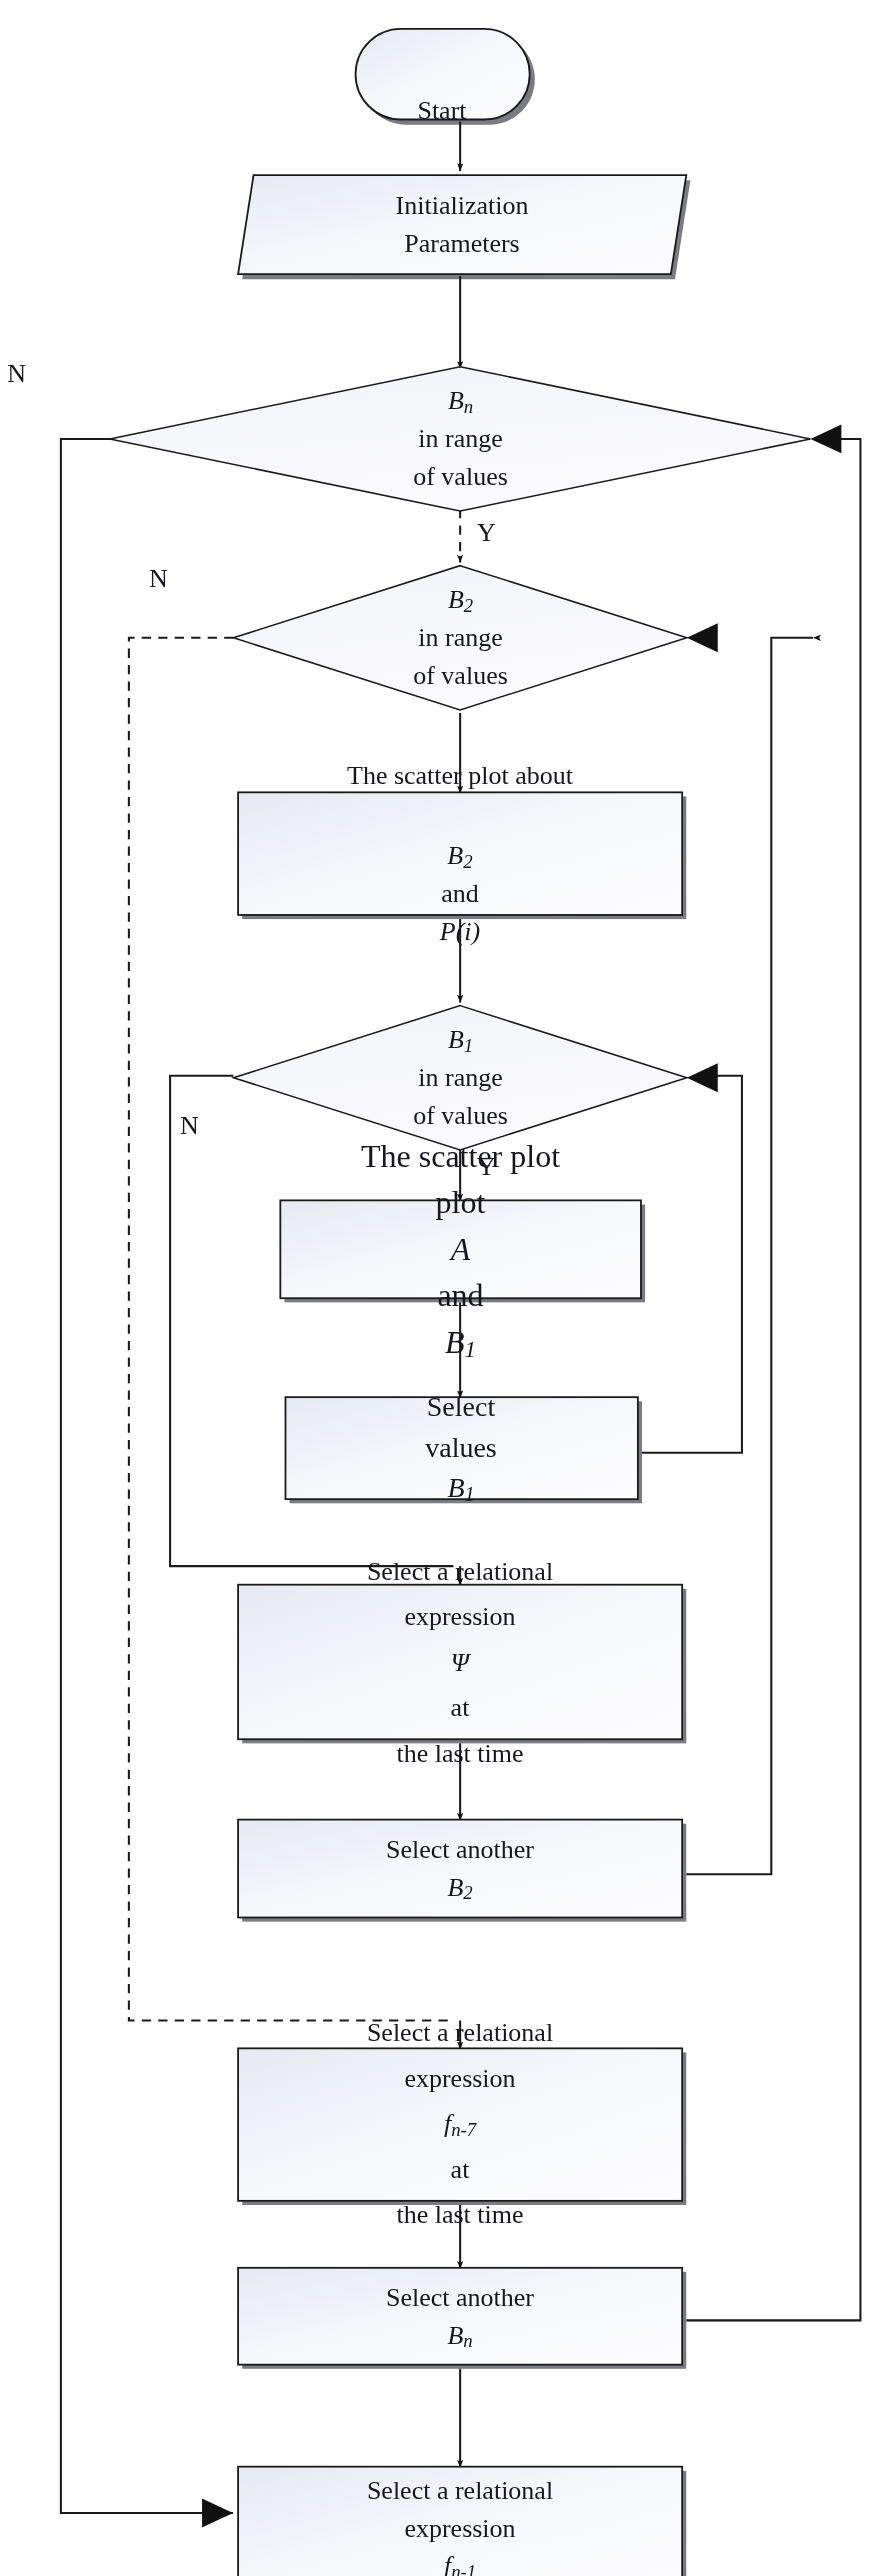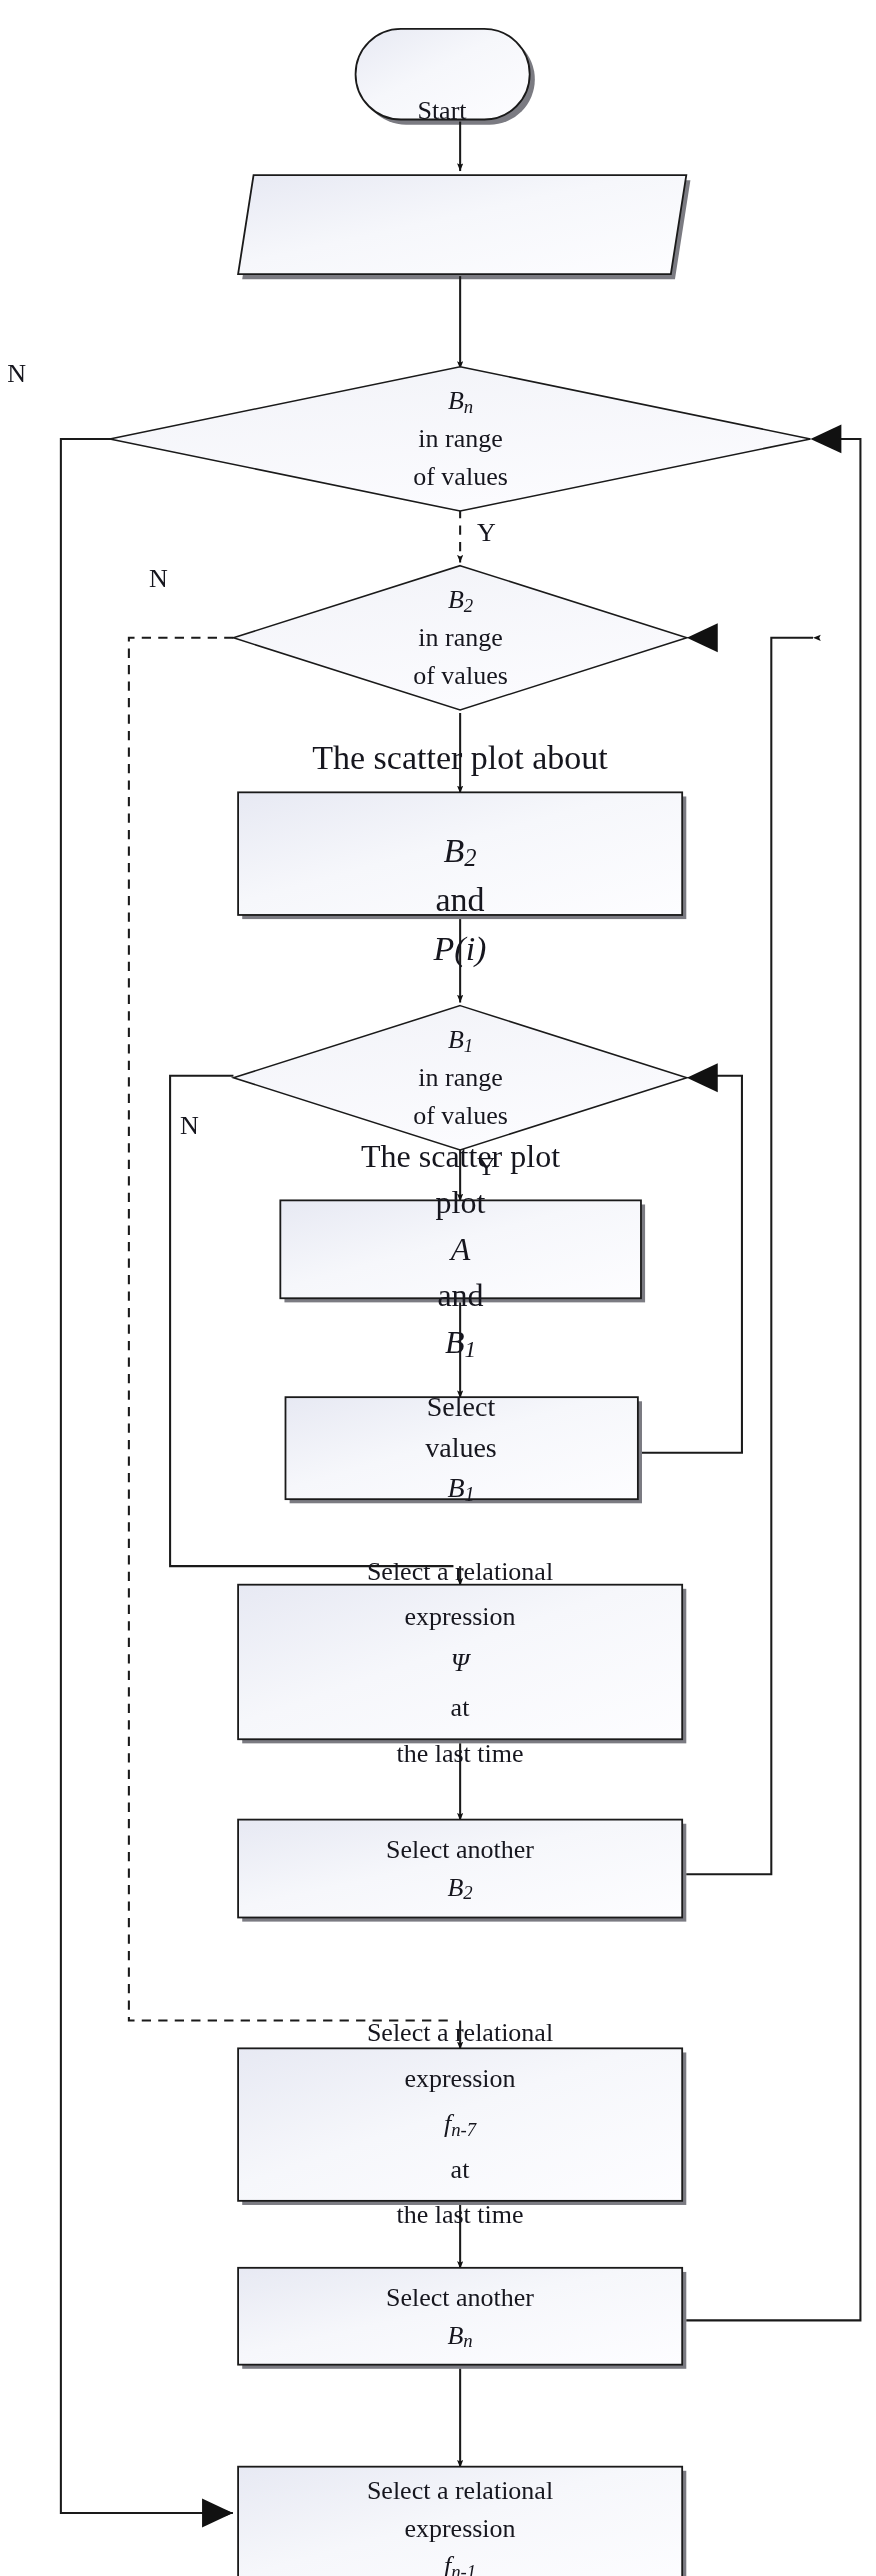--- a/index.html
+++ b/index.html
@@ -142,32 +142,36 @@
         <polygon points="1333,2092 1393,2064 1393,2120"></polygon>
         <polygon points="452,4878 392,4850 392,4906"></polygon>
       </g>
     </g>
   </svg>
 
   <div class="nodetext" style="left:355px;top:29px;width:174px;height:91px;font-size:26px;margin-top:36px;">
     <span>Start</span>
   </div>
 
+  <div class="nodetext" style="left:238px;top:175px;width:448px;height:99px;font-size:26px;">
+    <span>Initialization</span>
+    <span>Parameters</span>
+  </div>
 
   <div class="nodetext" style="left:306px;top:367px;width:309px;height:144px;font-size:26px;">
     <span><i class="it">B</i><i class="sub">n</i><span> in range</span></span>
     <span>of values</span>
   </div>
 
   <div class="nodetext" style="left:306px;top:566px;width:309px;height:144px;font-size:26px;">
     <span><i class="it">B</i><i class="sub">2</i><span> in range</span></span>
     <span>of values</span>
   </div>
 
-  <div class="nodetext" style="left:238px;top:792px;width:444px;height:123px;font-size:34px;gap:43px;">
+  <div class="nodetext" style="left:238px;top:792px;width:444px;height:123px;font-size:26px;gap:43px;">
     <span>The scatter plot about</span>
     <span><i class="it">B</i><i class="sub">2</i><span> and </span><i class="it">P(i)</i></span>
   </div>
 
   <div class="nodetext" style="left:306px;top:1006px;width:309px;height:144px;font-size:26px;">
     <span><i class="it">B</i><i class="sub">1</i><span> in range</span></span>
     <span>of values</span>
   </div>
 
   <div class="nodetext" style="left:280px;top:1200px;width:361px;height:98px;font-size:32px;">

